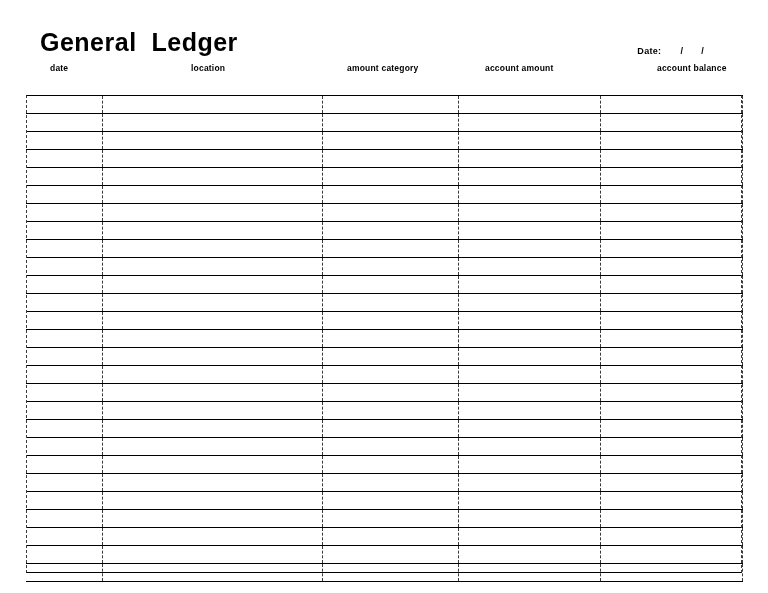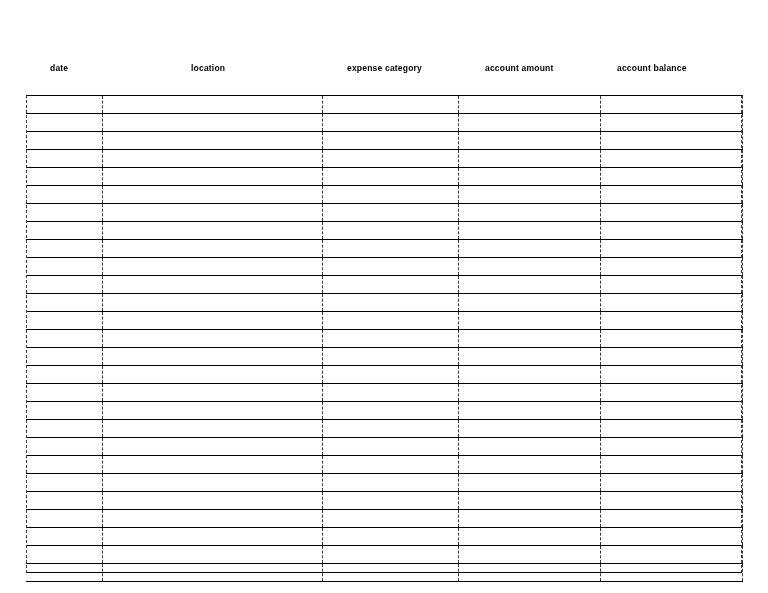--- a/index.html
+++ b/index.html
@@ -65,21 +65,21 @@
   }
   .col-headers span {
     position: absolute;
     top: 0;
     white-space: pre;
   }
   .ch-date     { left: 50px; }
   .ch-location { left: 191px; text-align: center; }
   .ch-budget   { left: 347px; }
   .ch-expense  { left: 485px; }
-  .ch-account  { left: 617px; text-align: right; }
+  .ch-account  { left: 657px; text-align: right; }
 
   
   .table-wrap {
     position: absolute;
     left: 26px;
     top: 95px;
     width: 716px;
     height: 478px;
   }
   table.ledger {
@@ -116,25 +116,32 @@
     pointer-events: none;
   }
   
   .tall-first td { height: 20px; }
 </style>
 </head>
 <body>
 
 <div class="page">
 
+  <div class="header">
+    <div class="title">General  Ledger</div>
+
+    <div class="date-block">
+      <span class="date-label">Date:</span><span class="date-slash">/</span><span class="date-slash">/</span>
+    </div>
+  </div>
 
   <div class="col-headers">
     <span class="ch-date">date</span>
     <span class="ch-location">location</span>
-    <span class="ch-budget">expense category</span>
+    <span class="ch-budget">amount category</span>
     <span class="ch-expense">account amount</span>
     <span class="ch-account">account balance</span>
   </div>
 
   <div class="table-wrap">
     <table class="ledger">
       <colgroup>
         <col style="width:76px">
         <col style="width:220px">
         <col style="width:136px">

